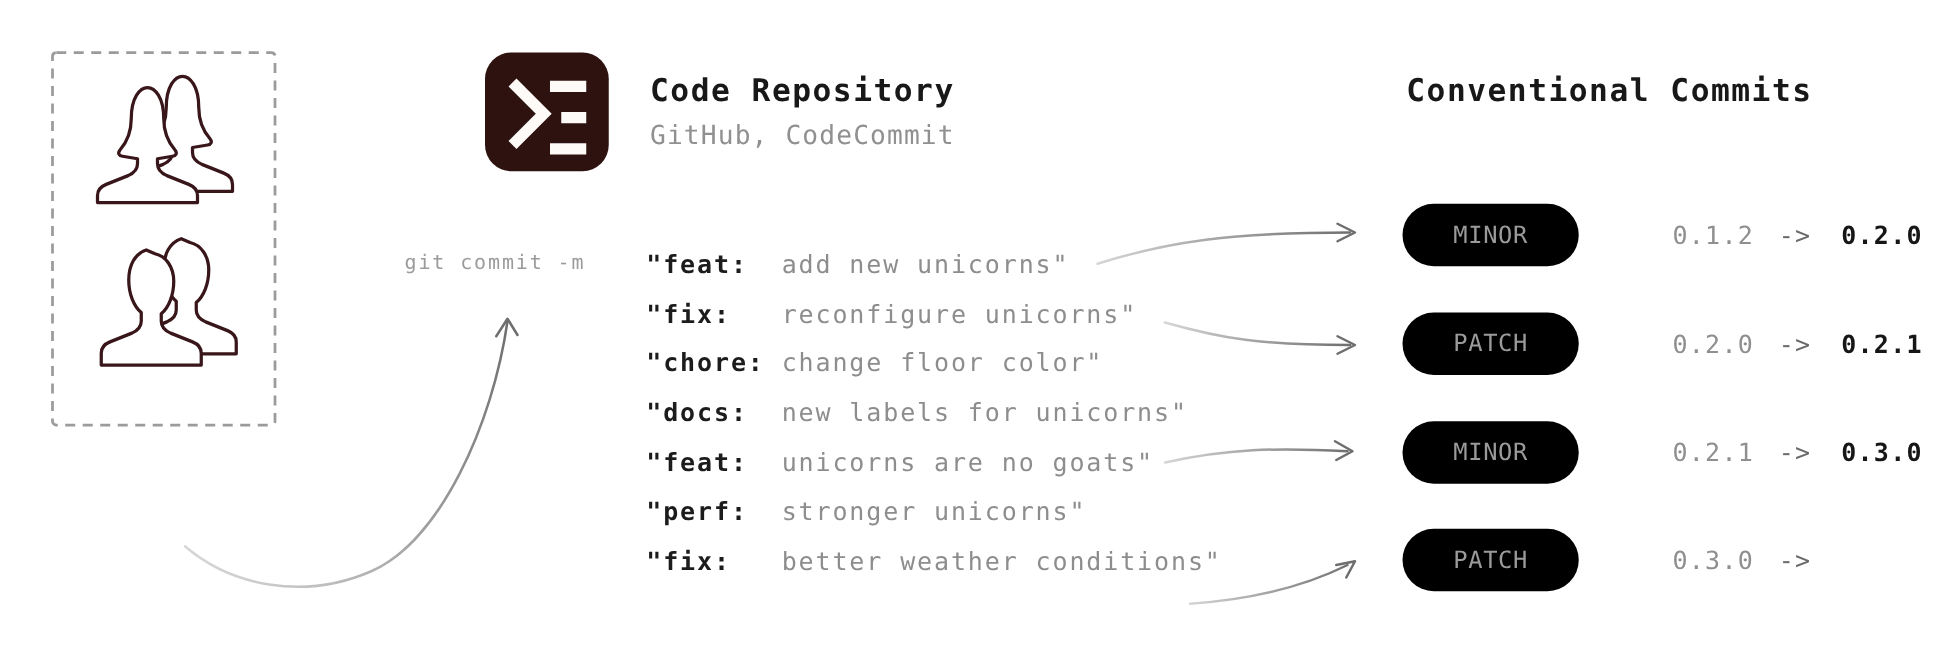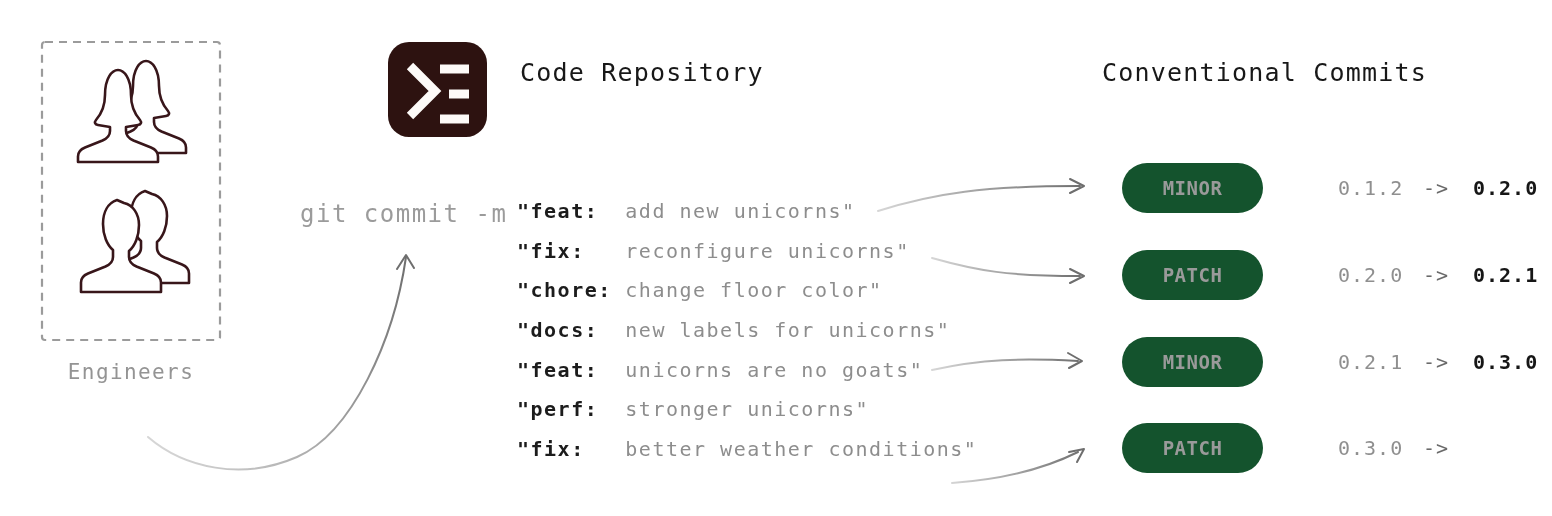--- a/index.html
+++ b/index.html
@@ -15,42 +15,42 @@
   #engineers-label{
     left:42px;top:360px;width:178px;text-align:center;
     font-size:21px;letter-spacing:1.4px;color:#949494;
   }
   
   #terminal-icon{
     left:388px;top:42px;width:99px;height:95px;border-radius:21px;
     background:#2d1210;display:flex;align-items:center;justify-content:center;
   }
   
-  .h-title{font-size:25px;letter-spacing:1.2px;color:#181818;white-space:pre;}
+  .h-title{font-size:25px;letter-spacing:1.2px;color:#181818;white-space:pre;font-weight:bold;}
   .h-sub{font-size:21px;letter-spacing:0.9px;color:#909090;white-space:pre;}
   #repo-title{left:520px;top:58px;}
   #repo-sub{left:520px;top:96px;}
-  #semver-title{left:1102px;top:58px;}
+  #semver-title{left:1125px;top:58px;}
   #semver-sub{left:1123px;top:96px;}
   
   #git-commit-label{
     left:300px;top:200px;width:192px;text-align:center;
-    font-size:24px;letter-spacing:1.5px;color:#9b9b9b;white-space:pre;
+    font-size:16px;letter-spacing:1.5px;color:#9b9b9b;white-space:pre;
   }
   
   #commit-list{left:517px;top:192px;}
   .commit-line{height:39.7px;line-height:39.7px;font-size:20px;letter-spacing:1.5px;white-space:pre;}
   .commit-type{color:#1c1c1c;font-weight:bold;}
   .commit-msg{color:#8d8d8d;}
   
   .release-row{position:absolute;left:1122px;width:400px;height:50px;}
   .badge{
     position:absolute;left:0;top:0;width:141px;height:50px;border-radius:25px;
-    background:#14532d;color:#9a9a9a;font-size:19px;letter-spacing:0.5px;
-    display:flex;align-items:center;justify-content:center;font-weight:bold;
+    background:#000000;color:#9a9a9a;font-size:19px;letter-spacing:0.5px;
+    display:flex;align-items:center;justify-content:center;
   }
   .ver{position:absolute;top:0;height:50px;line-height:50px;font-size:20px;letter-spacing:1px;white-space:pre;margin-left:28px;}
   .ver-from{left:188px;color:#8f8f8f;}
   .ver-arrow{left:273px;color:#6a6a6a;}
   .ver-to{left:323px;color:#161616;font-weight:bold;}
 </style>
 </head>
 <body>
 
 <div id="canvas">
@@ -110,34 +110,34 @@
     </g>
   </svg>
 
   <svg class="engineer-icon" style="top:188px" viewBox="0 0 126 112">
     <g stroke="#38161a" stroke-width="2.6" stroke-linejoin="round">
       <path fill="#ffffff" transform="translate(28,-9)" d="M51,12 C42,15 37,24 37,36 C37,47 41,57 47,62 L47,69 C47,73.5 44,76.5 39.5,78.5 L22,85.5 C17,87.5 15,90.5 15,94.5 L15,104 L95,104 L95,94.5 C95,90.5 93,87.5 88,85.5 L70.5,78.5 C66,76.5 63,73.5 63,69 L63,63 C69,58 73,48 73,37 C73,26 67,17 58,15 L51,12 Z"></path>
       <path fill="#ffffff" d="M51,12 C42,15 37,24 37,36 C37,47 41,57 47,62 L47,69 C47,73.5 44,76.5 39.5,78.5 L22,85.5 C17,87.5 15,90.5 15,94.5 L15,104 L95,104 L95,94.5 C95,90.5 93,87.5 88,85.5 L70.5,78.5 C66,76.5 63,73.5 63,69 L63,63 C69,58 73,48 73,37 C73,26 67,17 58,15 L51,12 Z"></path>
     </g>
   </svg>
 
-  <div id="engineers-label" class="abs">Engineers</div>
 
   <div id="terminal-icon" class="abs">
     <svg width="99" height="95" viewBox="0 0 99 95">
       <g stroke="#fdfaf8" stroke-width="9" fill="none">
         <polyline points="22,24 47,49 22,74" stroke-linejoin="miter"></polyline>
         <path d="M52,27 H81"></path>
         <path d="M61,52 H81"></path>
         <path d="M52,77 H81"></path>
       </g>
     </svg>
   </div>
 
   <div id="repo-title" class="abs h-title">Code Repository</div>
+  <div id="repo-sub" class="abs h-sub">GitHub, CodeCommit</div>
 
   <div id="git-commit-label" class="abs">git commit -m</div>
 
   <div id="commit-list" class="abs">
     <div class="commit-line"><span class="commit-type">"feat:  </span><span class="commit-msg">add new unicorns"</span></div>
     <div class="commit-line"><span class="commit-type">"fix:   </span><span class="commit-msg">reconfigure unicorns"</span></div>
     <div class="commit-line"><span class="commit-type">"chore: </span><span class="commit-msg">change floor color"</span></div>
     <div class="commit-line"><span class="commit-type">"docs:  </span><span class="commit-msg">new labels for unicorns"</span></div>
     <div class="commit-line"><span class="commit-type">"feat:  </span><span class="commit-msg">unicorns are no goats"</span></div>
     <div class="commit-line"><span class="commit-type">"perf:  </span><span class="commit-msg">stronger unicorns"</span></div>

